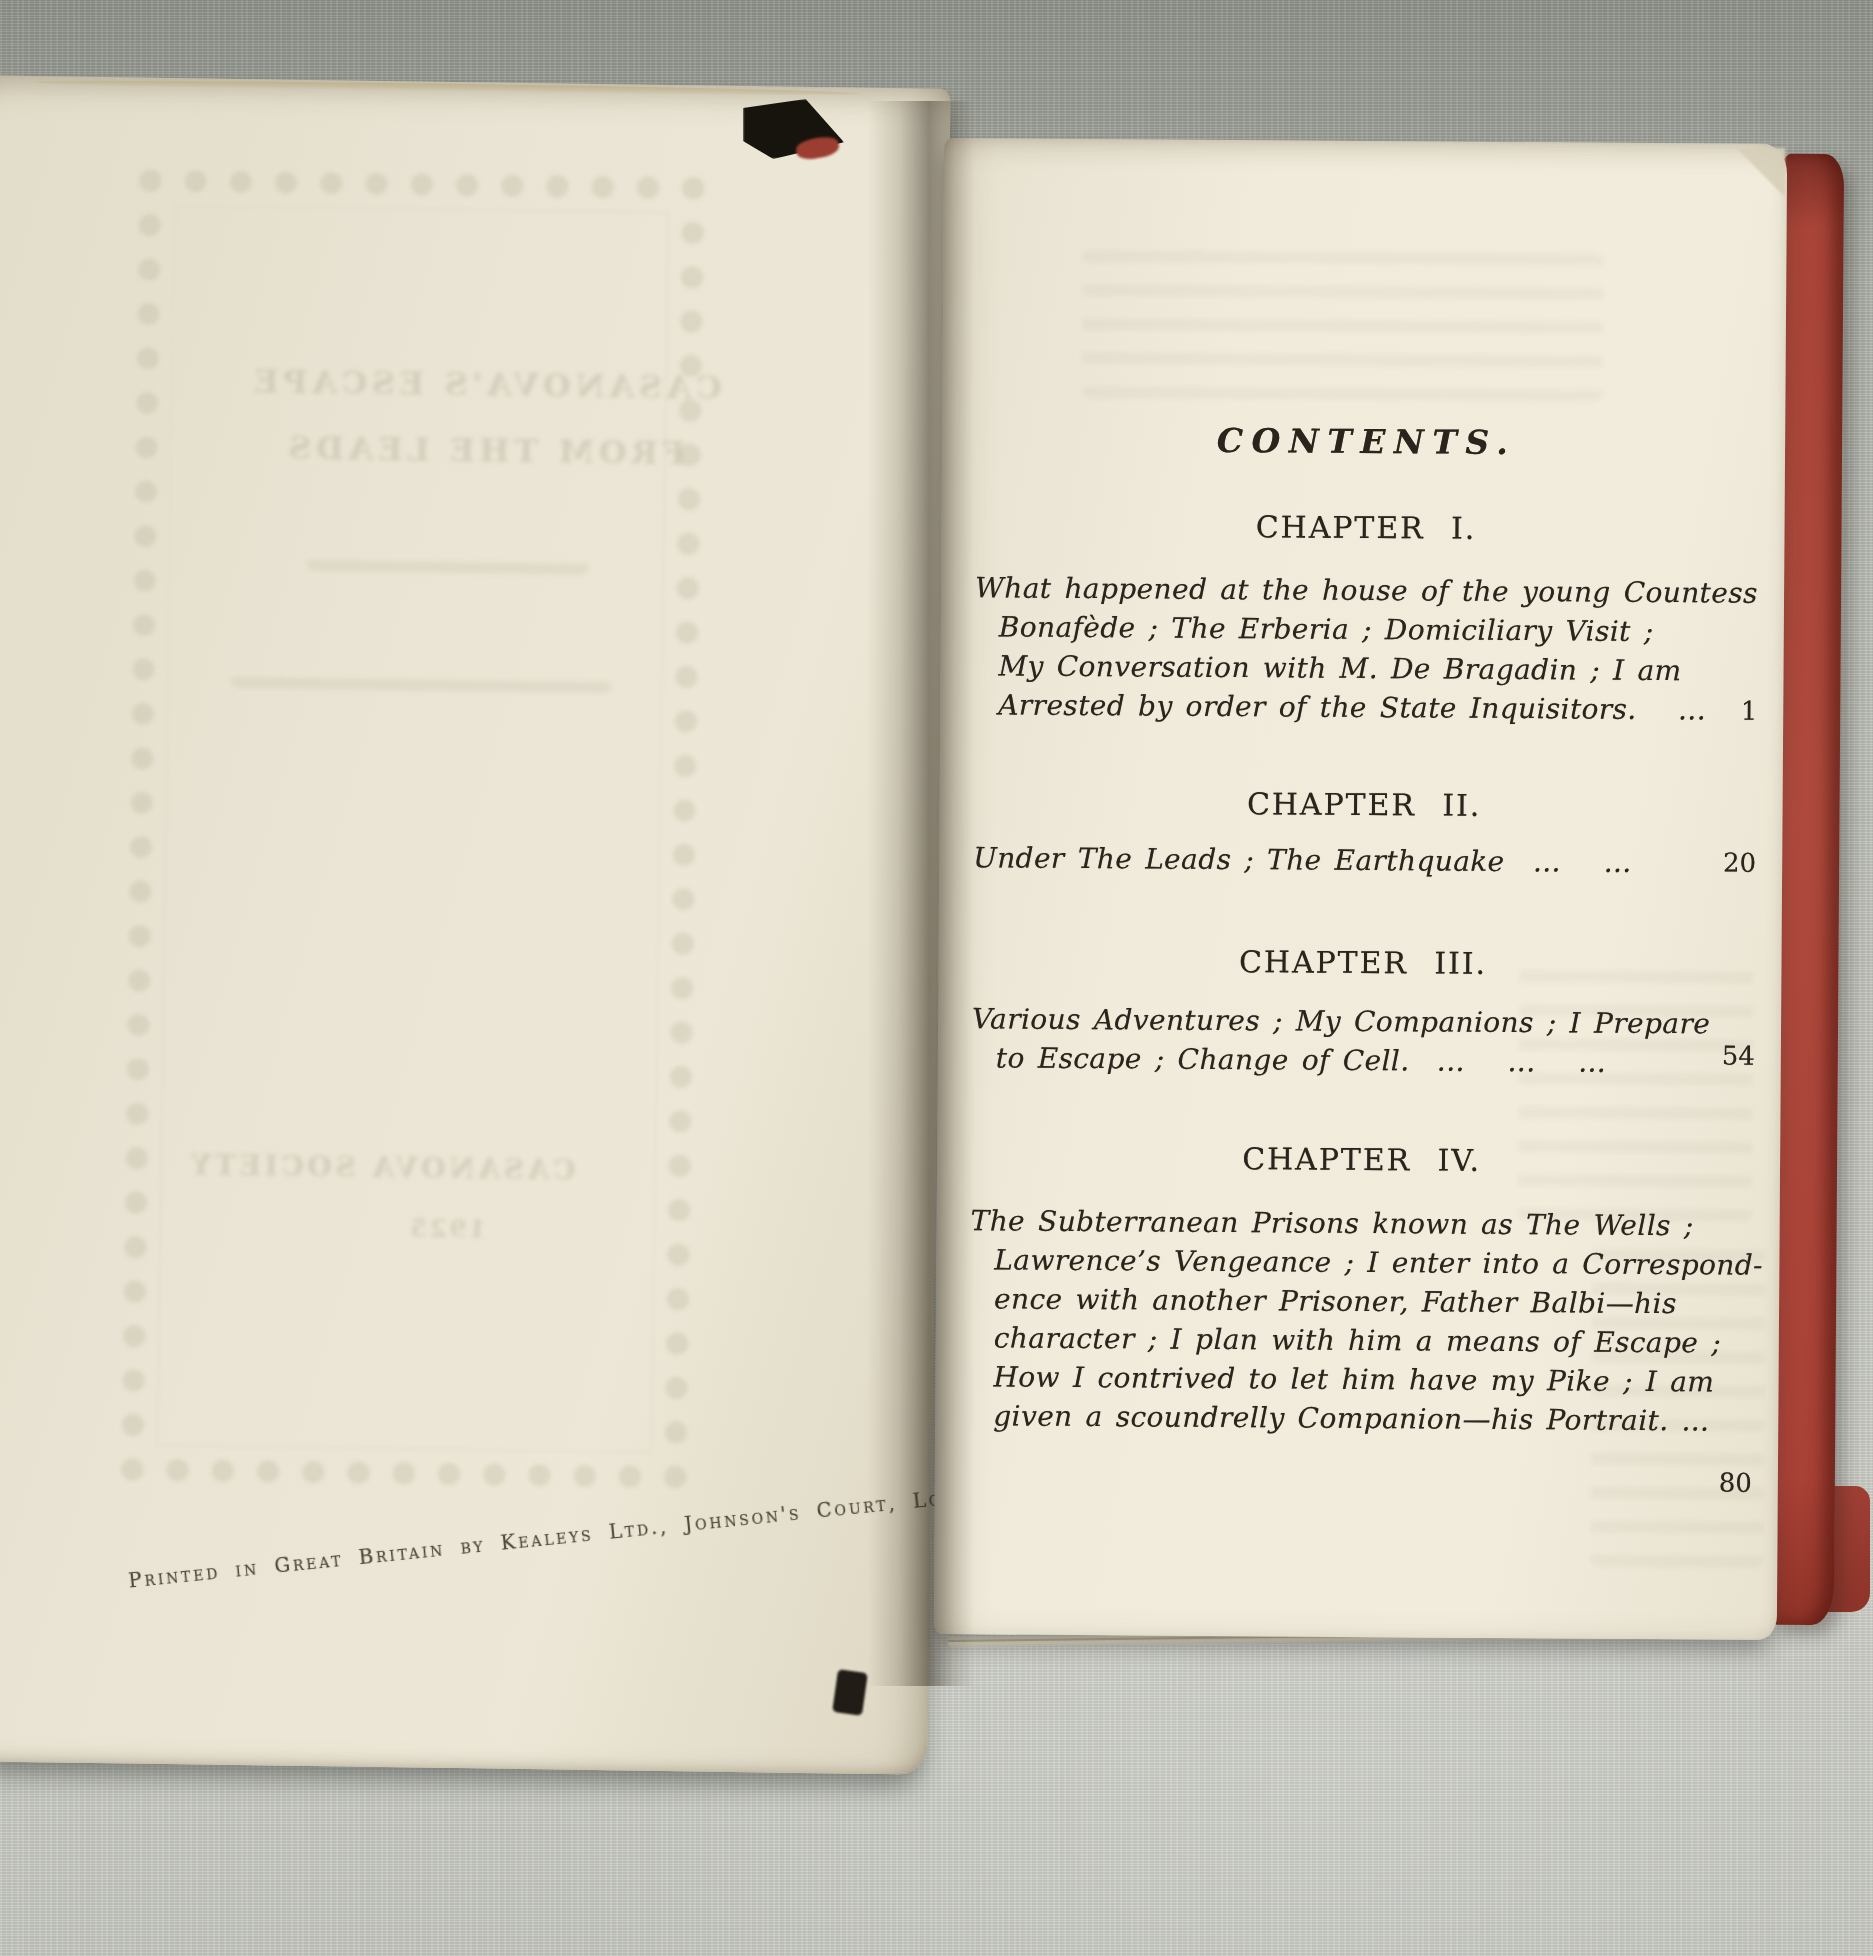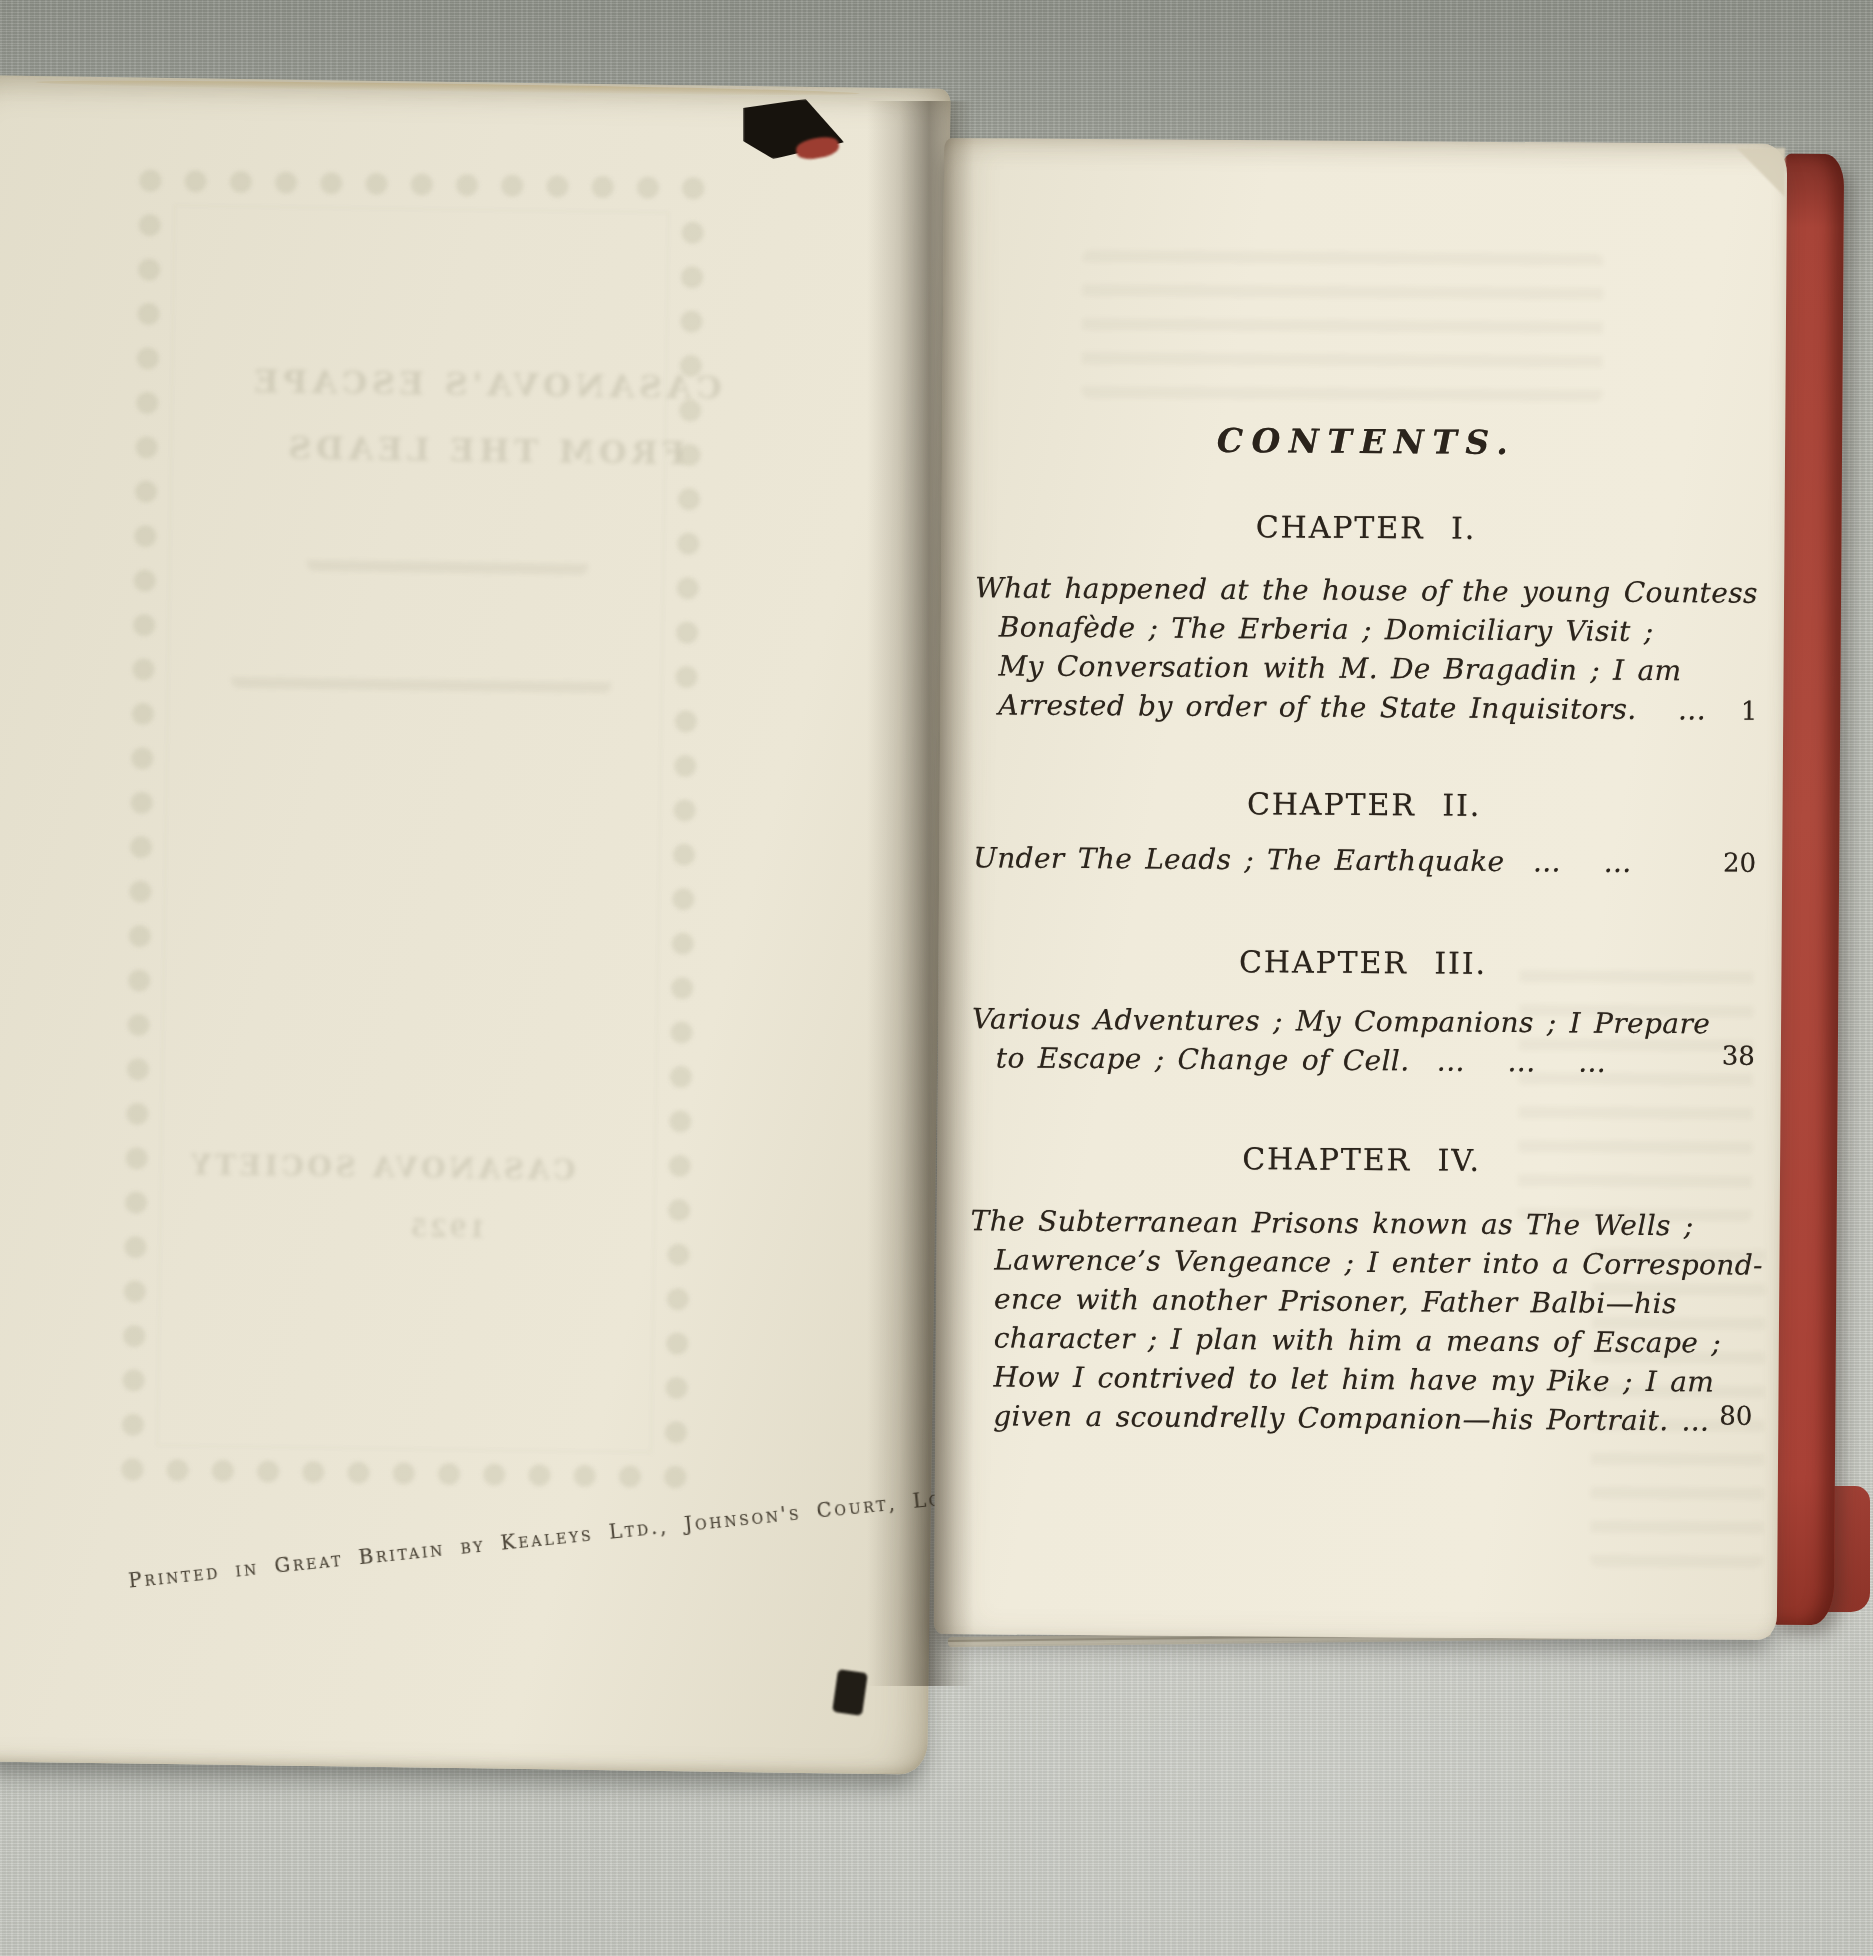--- a/index.html
+++ b/index.html
@@ -81,21 +81,21 @@
     text-shadow:0 0 0.7px rgba(43,36,28,0.6);}
   .chap-head.c1{top:369px;} .chap-head.c2{top:646px;} .chap-head.c3{top:804px;} .chap-head.c4{top:1001px;}
   .para{position:absolute;left:34px;width:787px;font-style:italic;font-size:28px;
     line-height:39px;letter-spacing:0.4px;word-spacing:3.7px;
     text-shadow:0 0 0.7px rgba(43,36,28,0.55);}
   .para.p1{top:430px;} .para.p2{top:700px;} .para.p3{top:861px;} .para.p4{top:1063px;}
   .ln{height:39px;white-space:nowrap;}
   .ind{padding-left:24px;}
   .pnum{position:absolute;width:84px;right:26px;text-align:right;font-size:26px;line-height:39px;
     font-style:normal;font-variant-numeric:oldstyle-nums;text-shadow:0 0 0.7px rgba(43,36,28,0.55);}
-  .pnum.n1{top:548px;} .pnum.n2{top:700px;} .pnum.n3{top:893px;} .pnum.n4{top:1253px;}
+  .pnum.n1{top:548px;} .pnum.n2{top:700px;} .pnum.n3{top:893px;} .pnum.n4{top:1320px;}
 
   .rsmudge{position:absolute;filter:blur(2.8px);border-radius:7.5px;opacity:0.45;
     background:repeating-linear-gradient(0deg, rgba(128,124,98,0.14) 0 12px, rgba(128,124,98,0) 12px 34px);}
 </style>
 </head>
 <body>
 
 <div class="scene">
   <div class="sheen"></div>
 
@@ -140,21 +140,21 @@
       <div class="para p2">
         <div class="ln">Under The Leads ; The Earthquake ...  ...</div>
       </div>
       <div class="pnum n2">20</div>
 
       <div class="chap-head c3">CHAPTER III.</div>
       <div class="para p3">
         <div class="ln">Various Adventures ;  My Companions ;  I Prepare</div>
         <div class="ln ind">to Escape ; Change of Cell.  ...  ...  ...</div>
       </div>
-      <div class="pnum n3">38</div>
+      <div class="pnum n3">54</div>
 
       <div class="chap-head c4">CHAPTER IV.</div>
       <div class="para p4">
         <div class="ln">The Subterranean Prisons known as The Wells ;</div>
         <div class="ln ind">Lawrence’s Vengeance ; I enter into a Correspond-</div>
         <div class="ln ind">ence with another Prisoner, Father Balbi—his</div>
         <div class="ln ind">character ; I plan with him a means of Escape ;</div>
         <div class="ln ind">How I contrived to let him have my Pike ; I am</div>
         <div class="ln ind">given a scoundrelly Companion—his Portrait. ...</div>
       </div>

